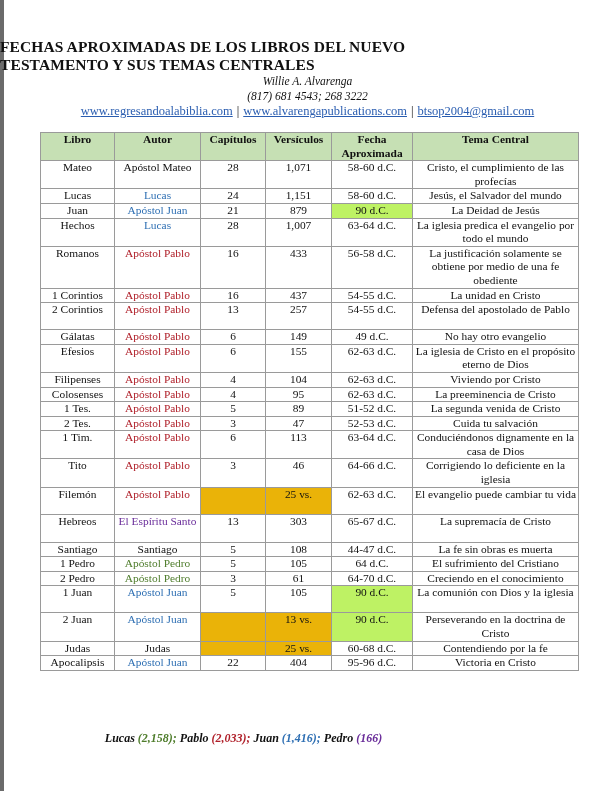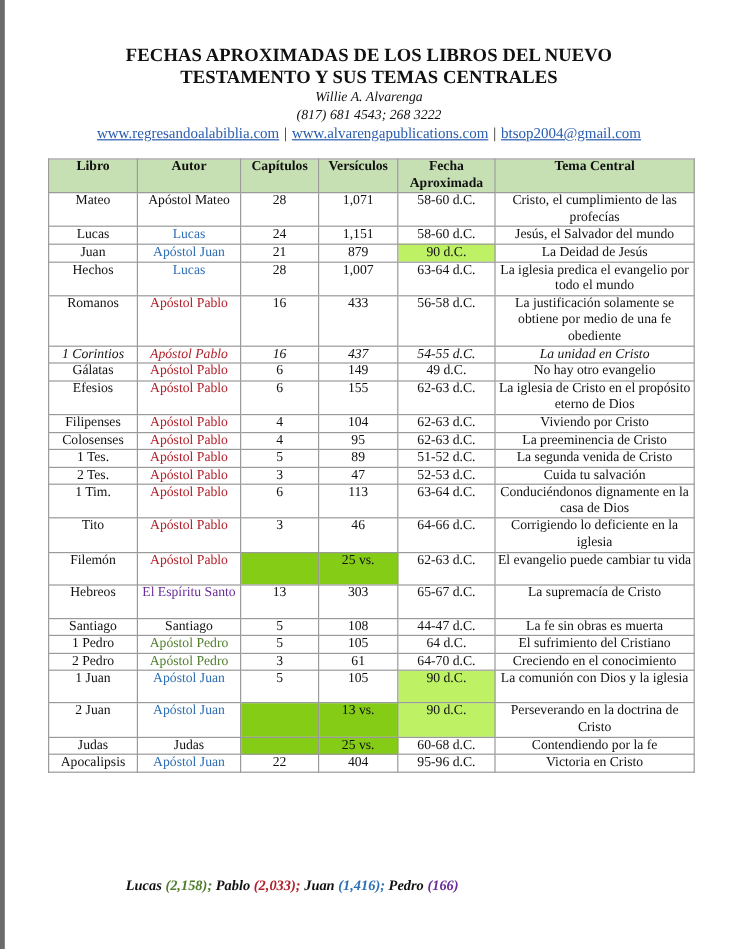--- a/index.html
+++ b/index.html
@@ -1,30 +1,30 @@
 <!DOCTYPE html>
 <html><head>
 <meta charset="utf-8">
 <style>
   html, body { margin:0; padding:0; }
   body { width:615px; height:791px; background:#ffffff; position:relative; overflow:hidden;
          font-family:"Liberation Serif","DejaVu Serif",serif; color:#111; }
   .edge { position:absolute; left:0; top:0; width:4px; height:791px; background:#6b6b6b; }
-  .title { position:absolute; left:0; width:615px; text-align:center; font-weight:bold;
+  .title { position:absolute; left:0; width:615px; font-weight:bold;
            font-size:15.5px; line-height:18px; letter-spacing:0.1px; }
   .t1 { top:38px; } .t2 { top:56px; }
   .sub { position:absolute; left:0; width:615px; text-align:center; font-style:italic; font-size:11.5px; line-height:14px; }
   .s1 { top:74px; } .s2 { top:89px; }
   .links { position:absolute; left:0; width:615px; top:103px; text-align:center; font-size:12.5px; line-height:16px; }
   .links a { color:#2a5db0; text-decoration:underline; }
   .links .sep { color:#111; padding:0 4px; }
   table { position:absolute; left:40px; top:132px; width:538px; border-collapse:collapse; table-layout:fixed; font-size:11.4px; }
   th, td { border:1px solid #9a9a9a; text-align:center; vertical-align:top; padding:0 2px; line-height:13.6px; }
   th { background:#c6e0b4; font-weight:bold; height:27px; }
-  td.hl-light { background:#84cc16;text-align:center; }
+  td.hl-light { background:#eab308;text-align:center; }
   td.hl-gold { background:#bef264; }
   .c-juan { color:#2e6fb3; }
   .c-lucas { color:#2e6fb3; }
   .c-pablo { color:#b0202a; }
   .c-pedro { color:#4f7d2c; }
   .c-esp { color:#6a2d9a; }
   .c-plain { color:#111; }
   .footer { position:absolute; left:0; width:487px; top:731px; text-align:center; font-style:italic; font-weight:bold; font-size:12px; }
   .f-green { color:#4f7d2c; } .f-red { color:#b0202a; } .f-blue { color:#2e6fb3; } .f-purple { color:#6a2d9a; }
 </style>
@@ -94,27 +94,35 @@
         <td>La iglesia predica el evangelio por todo el mundo</td>
       </tr>
       <tr style="height: 41px;">
         <td>Romanos</td>
         <td class="c-pablo">Apóstol Pablo</td>
         <td>16</td>
         <td>433</td>
         <td>56-58 d.C.</td>
         <td>La justificación solamente se obtiene por medio de una fe obediente</td>
       </tr>
-      <tr style="height: 14px; font-style: italic;">
+      <tr style="height: 14px;">
         <td>1 Corintios</td>
         <td class="c-pablo">Apóstol Pablo</td>
         <td>16</td>
         <td>437</td>
         <td>54-55 d.C.</td>
         <td>La unidad en Cristo</td>
+      </tr>
+      <tr style="height: 27px;">
+        <td>2 Corintios</td>
+        <td class="c-pablo">Apóstol Pablo</td>
+        <td>13</td>
+        <td>257</td>
+        <td>54-55 d.C.</td>
+        <td>Defensa del apostolado de Pablo</td>
       </tr>
       <tr style="height: 14px;">
         <td>Gálatas</td>
         <td class="c-pablo">Apóstol Pablo</td>
         <td>6</td>
         <td>149</td>
         <td>49 d.C.</td>
         <td>No hay otro evangelio</td>
       </tr>
       <tr style="height: 27px;">

